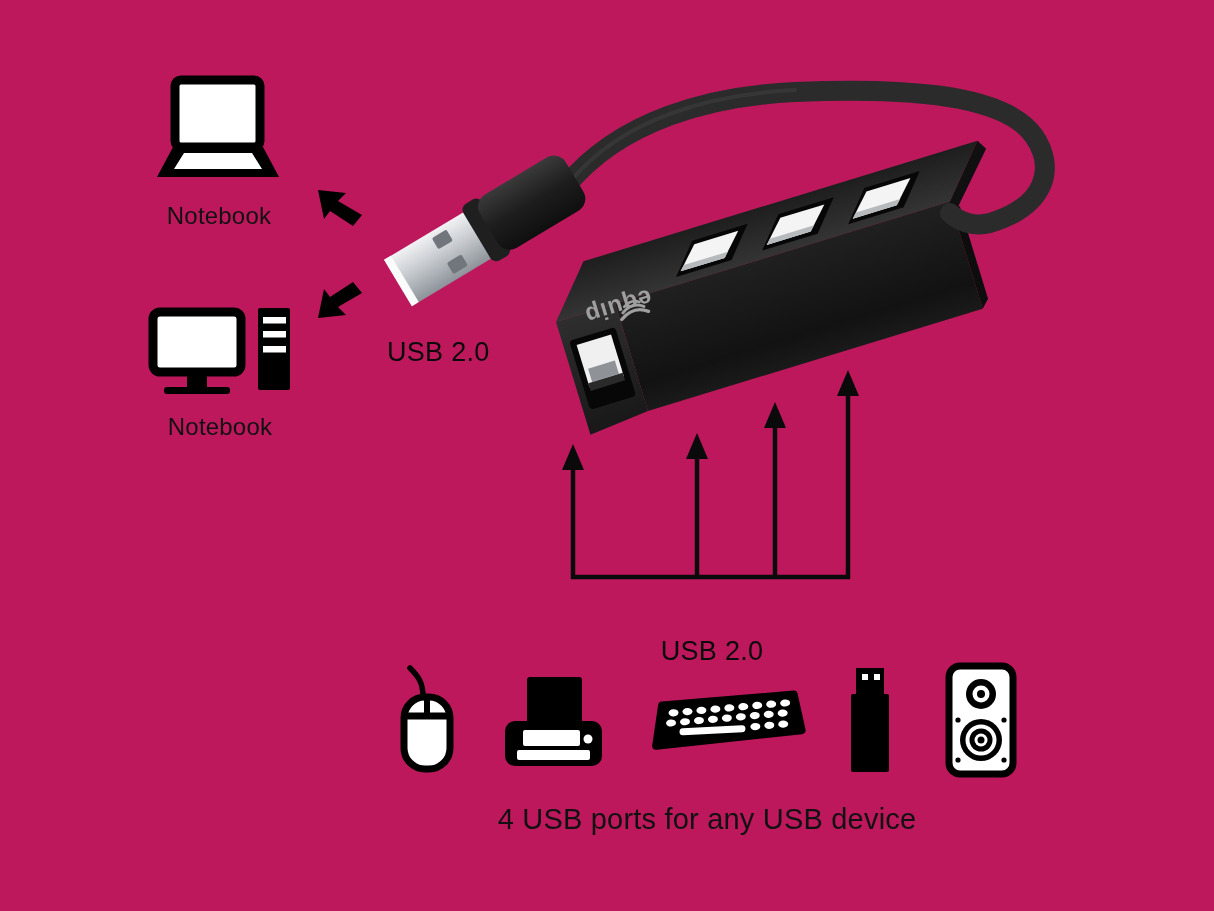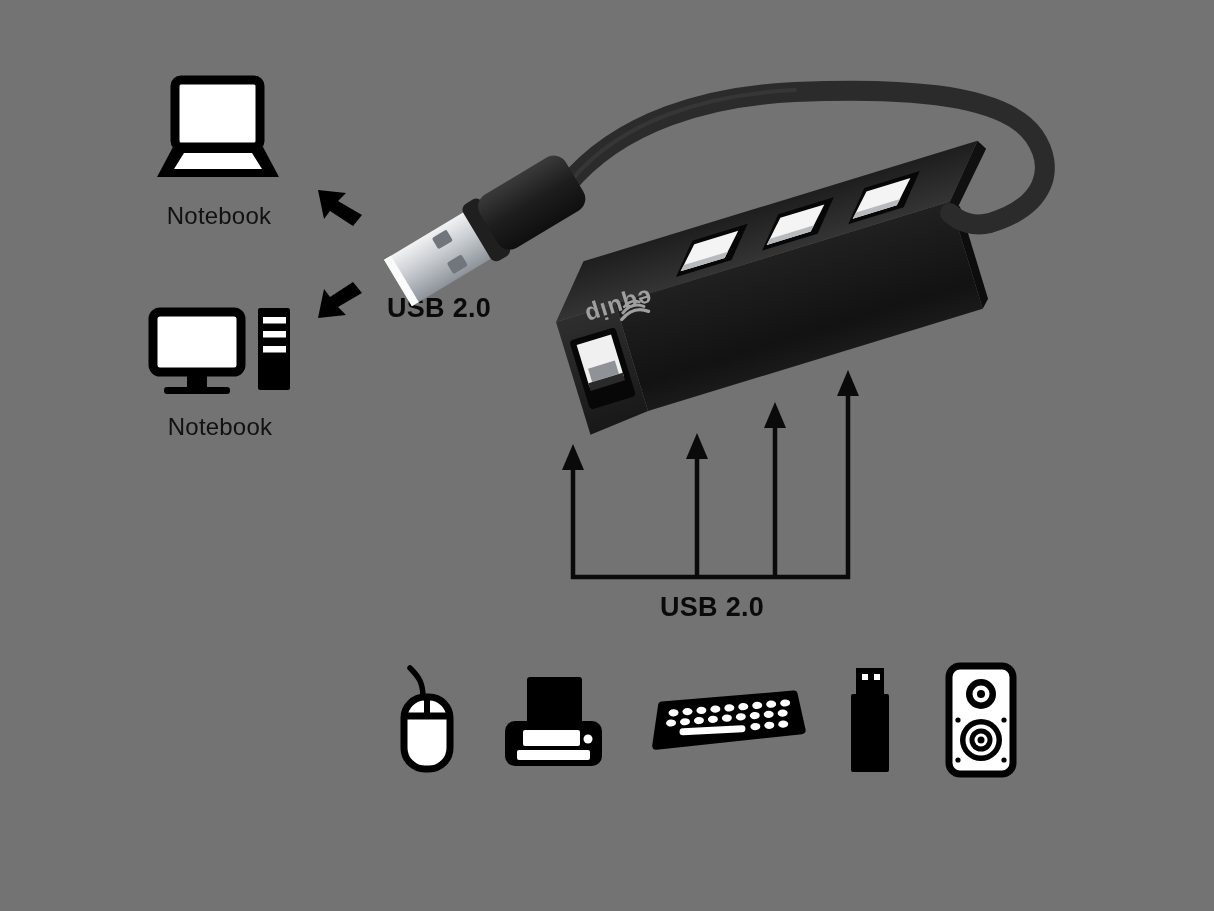--- a/index.html
+++ b/index.html
@@ -1,22 +1,22 @@
 <!DOCTYPE html>
 <html><head>
 <meta charset="utf-8">
 <style>
   html,body{margin:0;padding:0;background:#fff;}
   #stage{
-    position:relative;width:1214px;height:911px;background:#737373;
+    position:relative;width:1214px;height:911px;background:#be185d;
     font-family:"Liberation Sans", sans-serif;color:#000;overflow:hidden;
   }
   .abs{position:absolute;}
   .label{color:#111;text-align:center;font-size:24px;letter-spacing:.2px;}
-  .usb-label{font-weight:bold;font-size:27px;color:#0a0a0a;letter-spacing:.3px;}
+  .usb-label{font-weight:normal;font-size:27px;color:#0a0a0a;letter-spacing:.3px;margin-top:44px;}
   .caption{font-size:29px;color:#111;text-align:center;letter-spacing:.2px;}
   svg{display:block;overflow:visible;}
 </style>
 </head>
 <body>
 
 <div id="stage">
 
   <svg class="abs" style="left:148px;top:70px;" width="140" height="115" viewBox="0 0 140 115">
     <rect x="27" y="10" width="85" height="67" rx="6" fill="#fff" stroke="#000" stroke-width="9"></rect>
@@ -206,14 +206,15 @@
     <circle cx="37" cy="79" r="15.5" fill="#fff"></circle>
     <circle cx="37" cy="79" r="11.5" fill="#000"></circle>
     <circle cx="37" cy="79" r="6.5" fill="#fff"></circle>
     <circle cx="37" cy="79" r="3.5" fill="#000"></circle>
     <circle cx="14" cy="59" r="2.6" fill="#000"></circle>
       <circle cx="60" cy="59" r="2.6" fill="#000"></circle>
     <circle cx="14" cy="99" r="2.6" fill="#000"></circle>
       <circle cx="60" cy="99" r="2.6" fill="#000"></circle>
   </svg>
 
+  <div class="abs caption" style="left:407px;top:803px;width:600px;">4 USB ports for any USB device</div>
 
 </div>
 
 </body></html>

